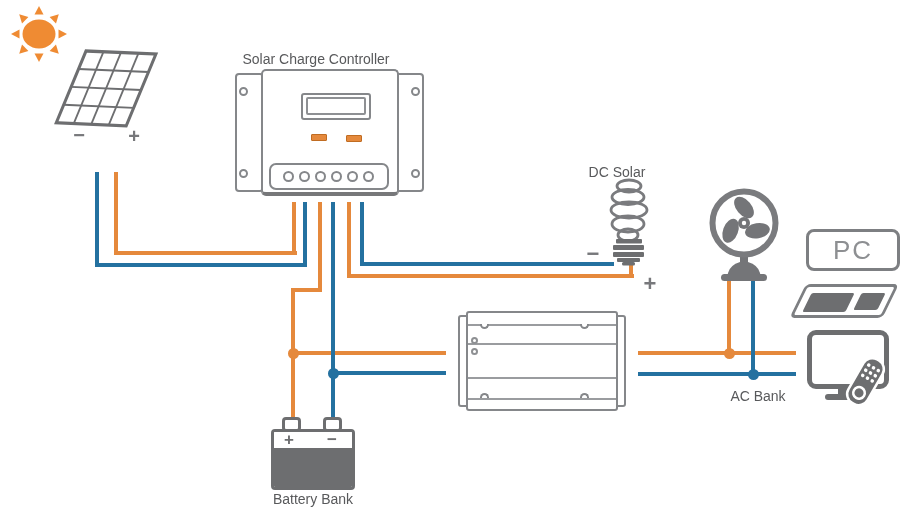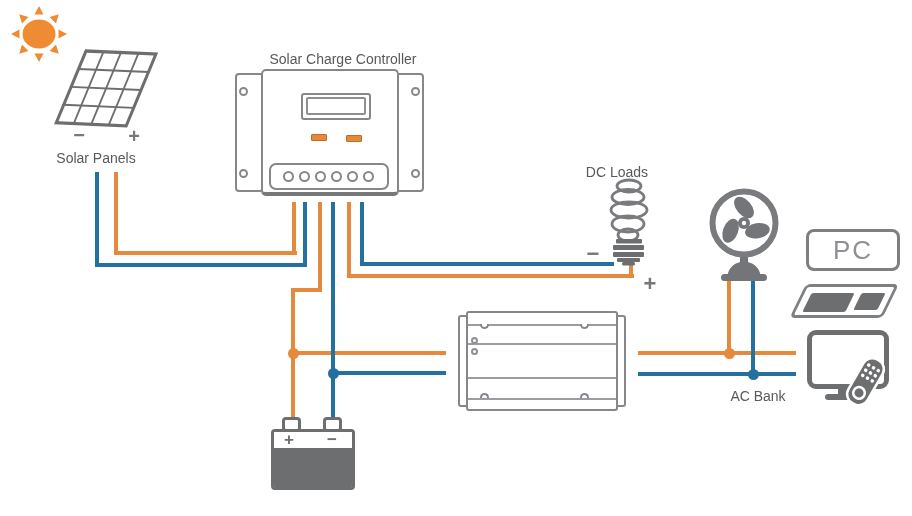--- a/index.html
+++ b/index.html
@@ -217,18 +217,18 @@
   <i class="bat-term" style="left:282px;top:417px"></i>
   <i class="bat-term" style="left:323px;top:417px"></i>
   <div class="bat-body" style="left:271px;top:429px">
     <div class="bat-band">
       <span class="bat-sign" style="left:10px">+</span>
       <span class="bat-sign" style="left:53px">−</span>
     </div>
     <div class="bat-fill"></div>
   </div>
 
-  <div class="lbl" style="left:31px;top:150px;width:130px">Solar Panels</div>
-  <div class="lbl" style="left:243px;top:51px;width:200px">Solar Charge Controller</div>
-  <div class="lbl" style="left:567px;top:164px;width:100px">DC Loads</div>
+  <div class="lbl" style="left:216px;top:51px;width:200px">Solar Charge Controller</div>
+  <div class="lbl" style="left:567px;top:164px;width:100px">DC Solar</div>
   <div class="lbl" style="left:708px;top:388px;width:100px">AC Bank</div>
+  <div class="lbl" style="left:253px;top:491px;width:120px">Battery Bank</div>
 
 </div>
 
 </body></html>

